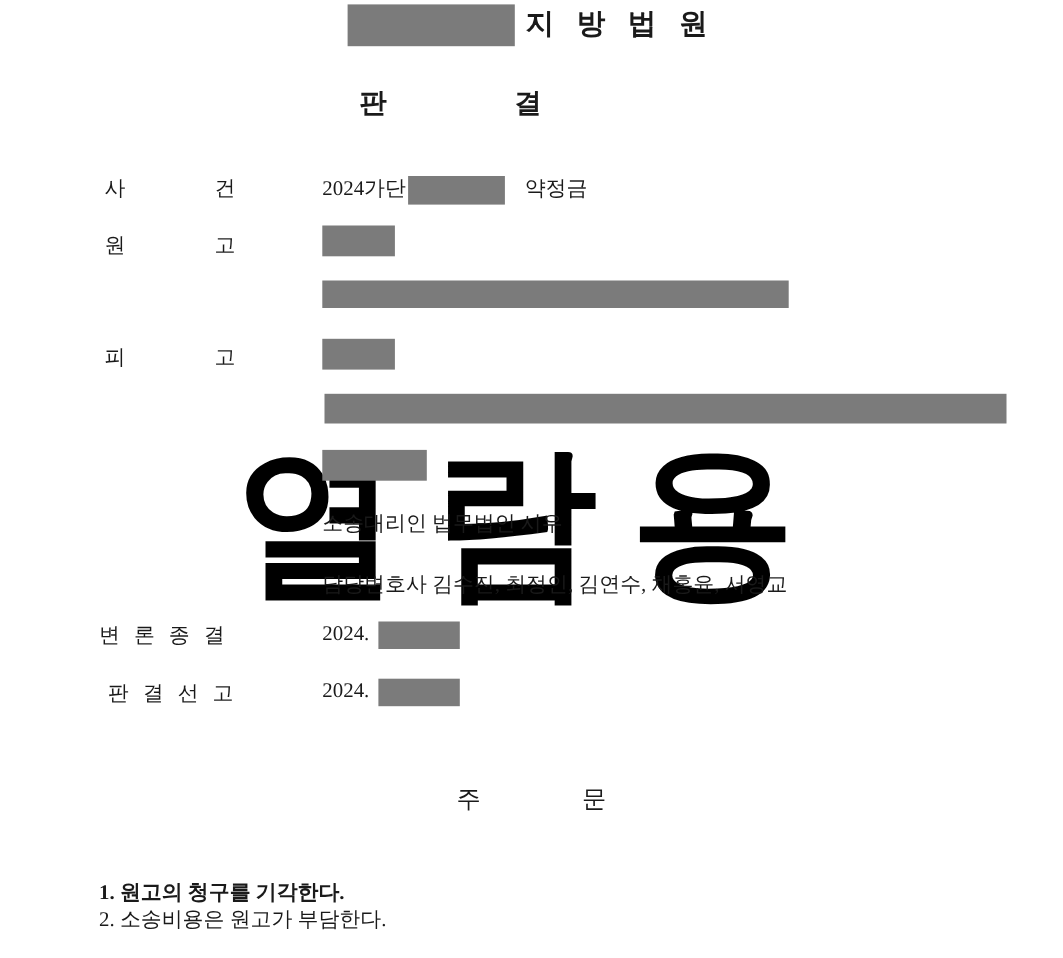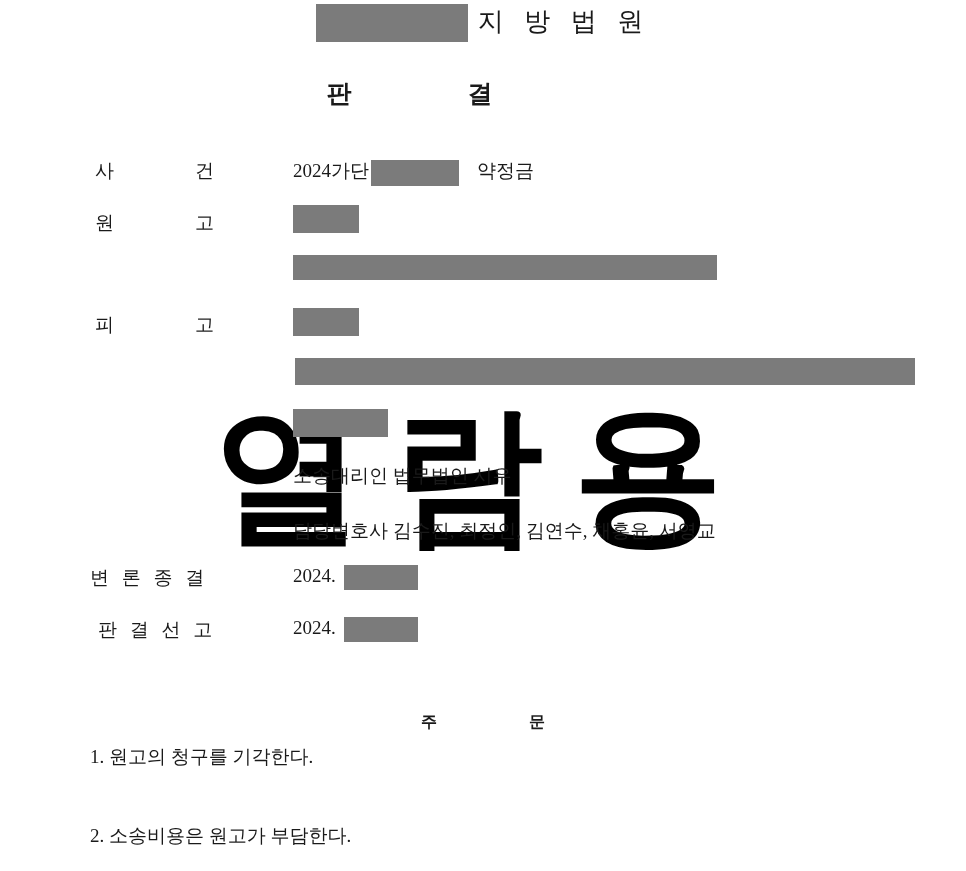--- a/index.html
+++ b/index.html
@@ -48,21 +48,21 @@
   }
 
   
   .court-header {
     position: absolute;
     top: 0;
     left: 0;
     width: 966px;
     text-align: center;
     font-size: 26px;
-    font-weight: 400;
+    font-weight: 700;
     letter-spacing: 7px;
     line-height: 44px;
     white-space: nowrap;
   }
   .court-header .redact {
     width: 152px;
     height: 38px;
     margin-right: 10px;
     margin-bottom: 3px;
   }
@@ -124,32 +124,32 @@
   .val-pangyeol { left: 293px; top: 617px; }
   .val-pangyeol .redact { width: 74px; height: 25px; margin-left: 8px; }
 
   
   .section-title {
     position: absolute;
     top: 712px;
     left: 0;
     width: 966px;
     text-align: center;
-    font-size: 16px;
-    font-weight: 700;
+    font-size: 22px;
+    font-weight: 400;
   }
   .section-title .sp { display: inline-block; width: 92px; }
 
   .order-item {
     position: absolute;
     left: 90px;
     font-size: 19px;
     white-space: nowrap;
   }
-  .order-1 { top: 744px; }
+  .order-1 { top: 798px; font-weight: bold; }
   .order-2 { top: 823px; }
 </style>
 </head>
 <body>
 
 <div class="page">
 
   <div class="watermark">열람용</div>
 
   <div class="court-header">

